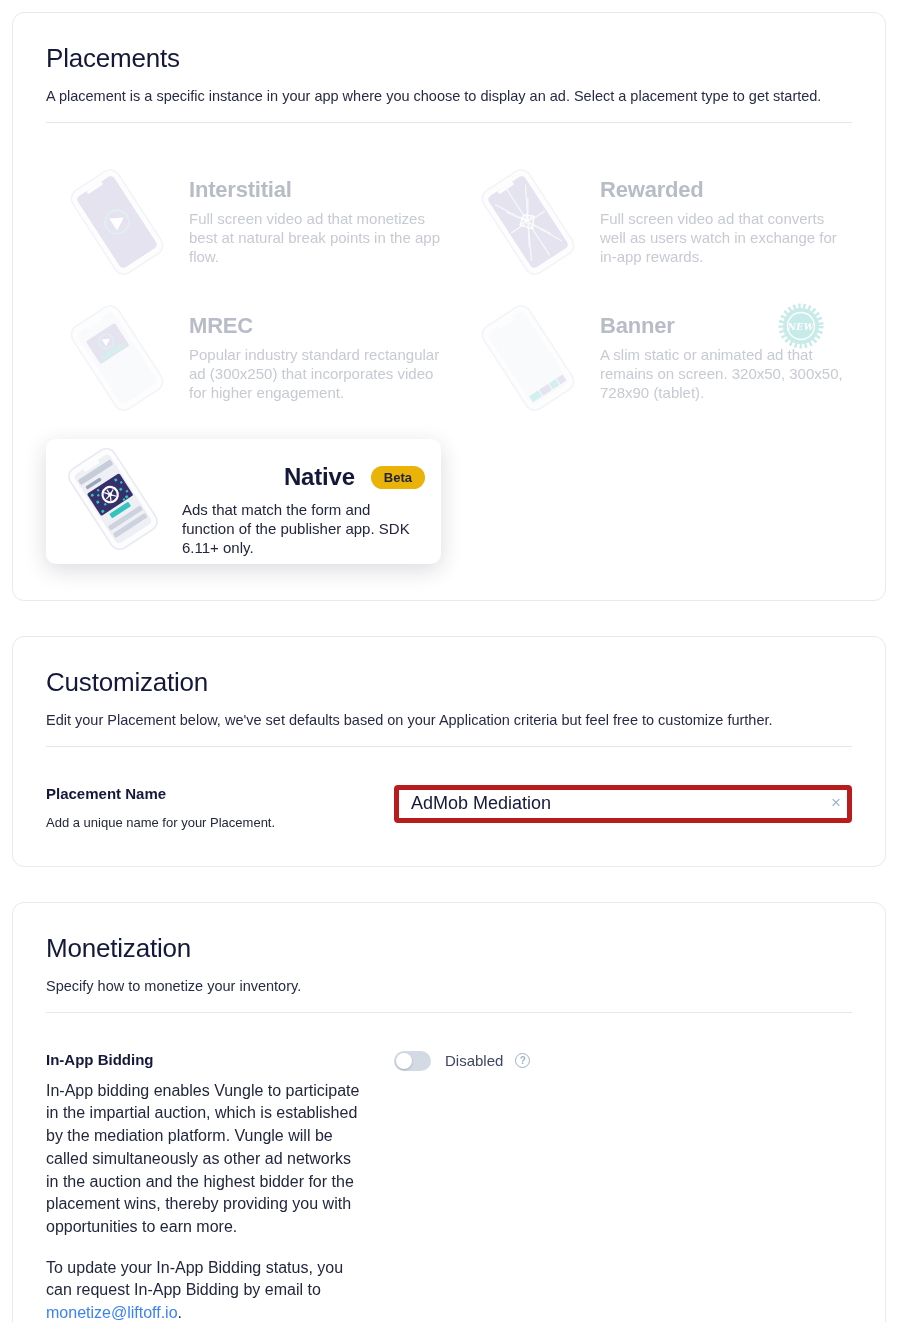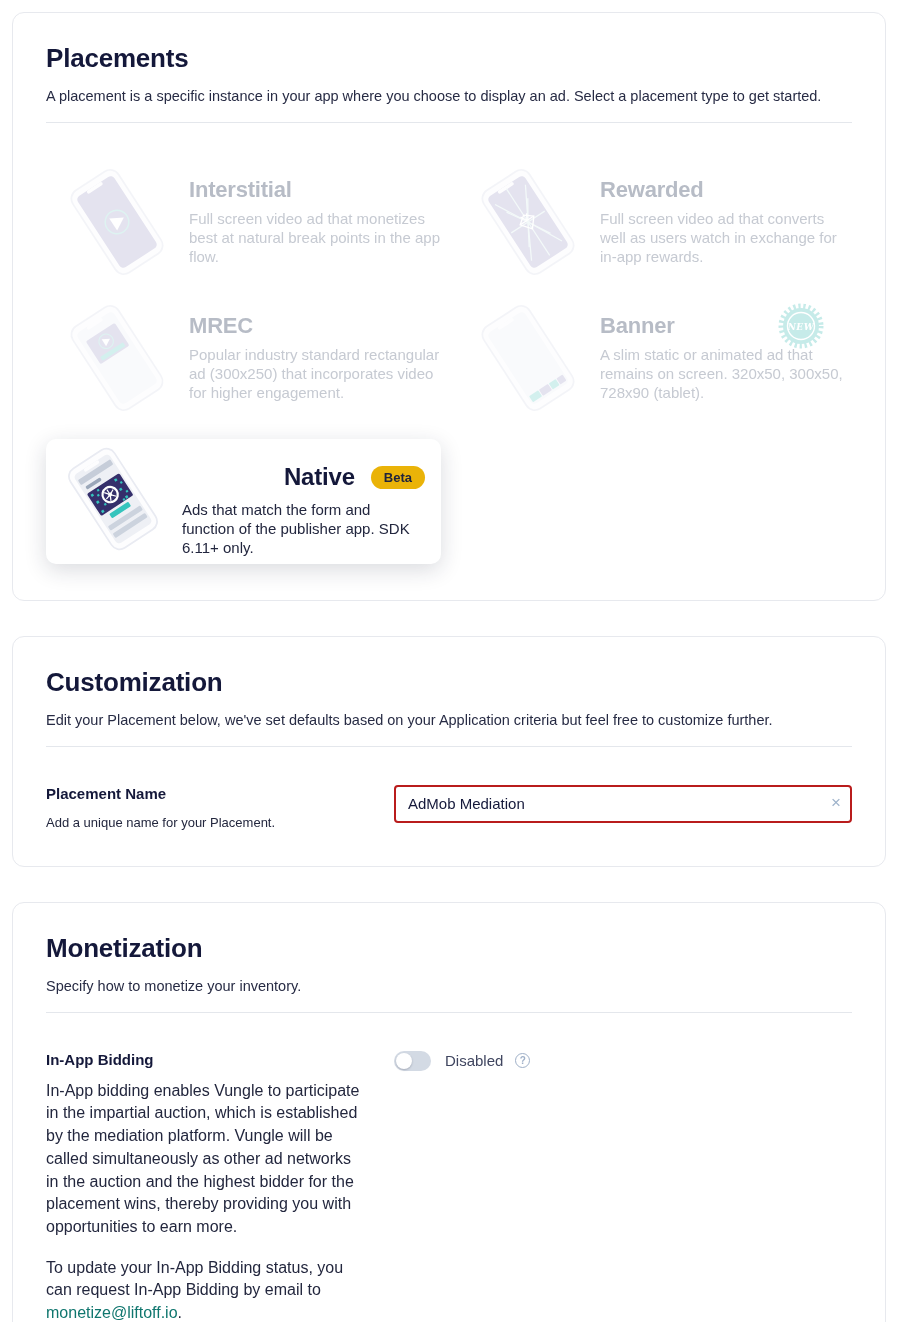--- a/index.html
+++ b/index.html
@@ -13,21 +13,21 @@
 
   .card {
     background: #fff;
     border: 1px solid #e7e9ee;
     border-radius: 12px;
     padding: 30px 33px 36px 33px;
     margin-bottom: 35px;
   }
   .card-title {
     font-size: 26px;
-    font-weight: 700;
+    font-weight: 400;
     letter-spacing: -0.2px;
     color: #14183a;
   }
   .card-desc {
     margin-top: 14px;
     font-size: 14.5px;
     color: #272b44;
   }
   .divider {
     border: none;
@@ -122,25 +122,25 @@
   }
   .field-left { width: 348px; flex-shrink: 0; padding-right: 30px; }
   .field-right { flex: 1; }
   .field-label { font-size: 15px; font-weight: 700; color: #14183a; }
   .field-help { margin-top: 13px; font-size: 13px; color: #23273e; }
 
   .input-wrap { position: relative; }
   .text-input {
     width: 100%;
     height: 38px;
-    border: 2px solid #b91c1c;
+    border: 5px solid #b91c1c;
     border-radius: 4px;
     padding: 0 34px 0 12px;
     font-family: "Liberation Sans", "DejaVu Sans", sans-serif;
-    font-size: 15px;
+    font-size: 18px;
     color: #14183a;
     outline: none;
     background: #fff;
   }
   .clear-icon {
     position: absolute;
     right: 11px;
     top: 9px;
     font-size: 17px;
     line-height: 1;
@@ -185,21 +185,21 @@
     margin-left: -2px;
   }
   .bidding-desc {
     margin-top: 12px;
     font-size: 16px;
     line-height: 1.42;
     color: #23273e;
     max-width: 345px;
   }
   .bidding-request { margin-top: 18px; }
-  .email-link { color: #0f766e; text-decoration: none; cursor: pointer; text-align: right; }
+  .email-link { color: #3b82f6; text-decoration: none; cursor: pointer; text-align: right; }
 
   
   .footer {
     display: flex;
     justify-content: center;
     gap: 11px;
     margin: 32px 0 30px 0;
   }
   .btn {
     height: 41px;

